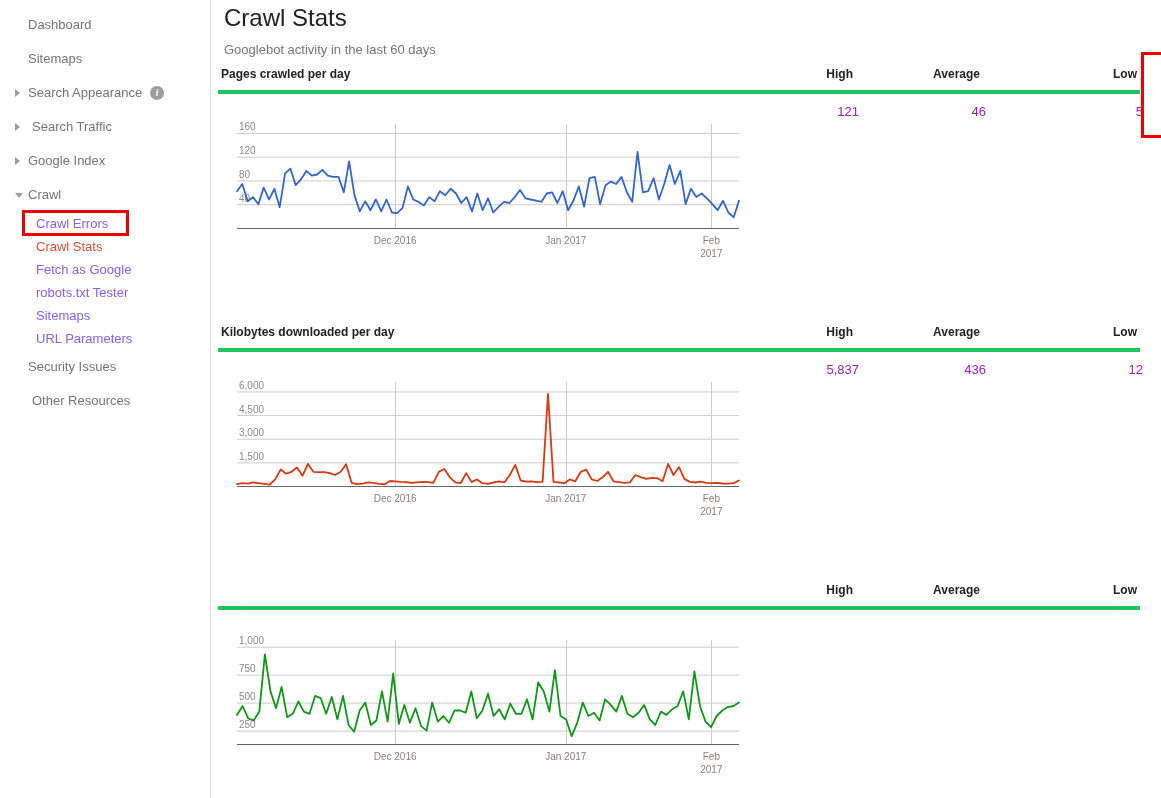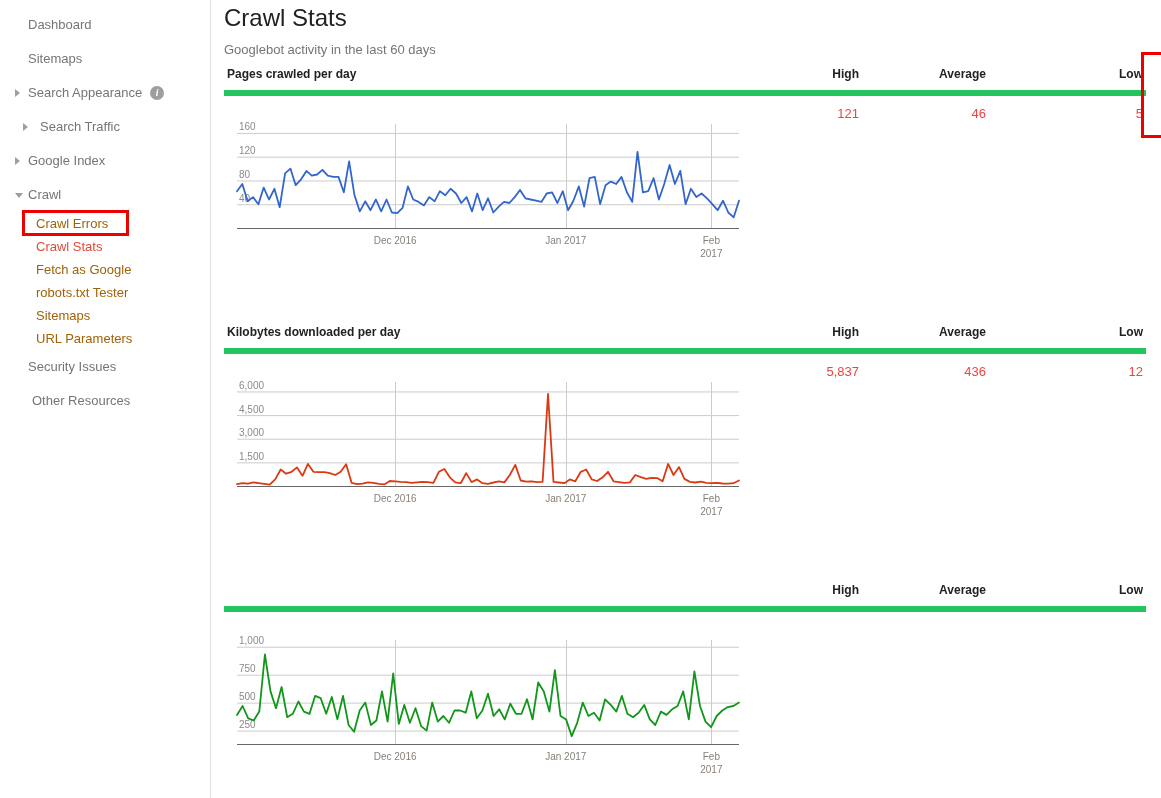--- a/index.html
+++ b/index.html
@@ -66,21 +66,21 @@
     line-height: 14px;
     margin-left: 8px;
     font-family: "Liberation Serif", serif;
   }
   .nav-sub {
     padding-left: 36px;
     height: 23px;
     display: flex;
     align-items: center;
     font-size: 13px;
-    color: #a16207;
+    color: #8b5cf6;
   }
   .nav-sub.active {
     color: #dd4b39;
   }
   #crawl-stats-highlight {
     position: absolute;
     left: 22px; top: 210px;
     width: 107px; height: 26px;
     border: 3px solid #ee0000;
     box-sizing: border-box;
@@ -104,22 +104,22 @@
     position: absolute;
     left: 13px; top: 42px;
     font-size: 13px;
     color: #757575;
   }
 
   .section { position: absolute; left: 0; width: 950px; }
   .sec-head {
     position: relative;
     height: 28px;
-    border-bottom: 6px solid #22c55e;
-    margin: 0 14px 0 13px;
+    border-bottom: 4px solid #22c55e;
+    margin: 0 14px 0 7px;
     width: 922px;
   }
   .sec-title {
     position: absolute;
     left: 3px; top: 5px;
     font-size: 12px;
     font-weight: bold;
     color: #222;
   }
   .col-high, .col-avg, .col-low {
@@ -132,21 +132,21 @@
   }
   .col-high { right: 287px; }
   .col-avg  { right: 160px; }
   .col-low  { right: 3px; }
 
   .sec-vals { position: relative; height: 34px; margin: 0 14px 0 13px; width: 922px; }
   .val {
     position: absolute;
     top: 10px;
     font-size: 13px;
-    color: #ef4444;
+    color: #a21caf;
     text-align: right;
   }
   .val-high { right: 287px; }
   .val-avg  { right: 160px; }
   .val-low  { right: 3px; }
 
   
   .chart-wrap {
     position: absolute;
     left: 13px;
@@ -185,21 +185,21 @@
           <span>Dashboard</span>
         </div>
         <div class="nav-item nav-top" style="position:absolute;left:0;top:42px;width:211px;">
           <span>Sitemaps</span>
         </div>
         <div class="nav-item nav-top" style="position:absolute;left:0;top:76px;width:211px;">
           <span class="arrow collapsed"></span>
           <span>Search Appearance</span>
           <span class="info-icon">i</span>
         </div>
-        <div class="nav-item nav-top" style="position:absolute;left:8px;top:110px;width:211px;padding-left:32px;">
+        <div class="nav-item nav-top" style="position:absolute;left:0;top:110px;width:211px;padding-left:32px;">
           <span class="arrow collapsed"></span>
           <span>Search Traffic</span>
         </div>
         <div class="nav-item nav-top" style="position:absolute;left:0;top:144px;width:211px;">
           <span class="arrow collapsed"></span>
           <span>Google Index</span>
         </div>
         <div class="nav-item nav-top" style="position:absolute;left:0;top:178px;width:211px;">
           <span class="arrow expanded"></span>
           <span>Crawl</span>

